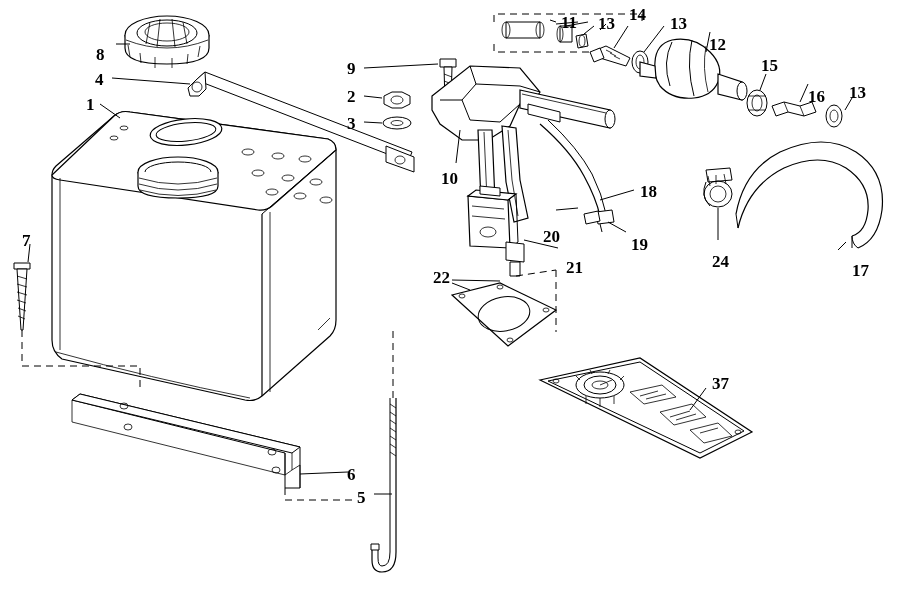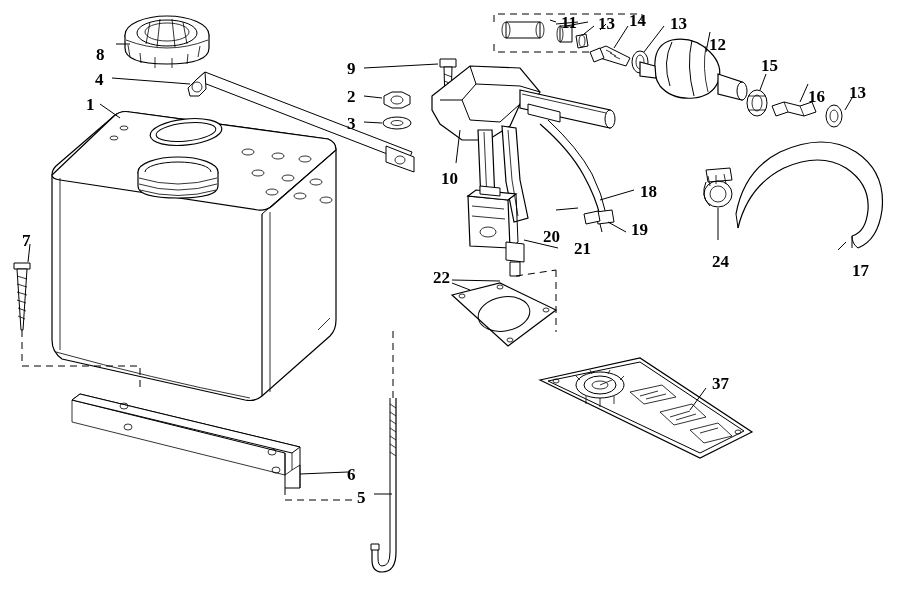--- a/index.html
+++ b/index.html
@@ -370,25 +370,25 @@
   <div class="callout" style="left:347px; top:466px;">6</div>
   <div class="callout" style="left:22px;  top:232px;">7</div>
   <div class="callout" style="left:96px;  top:46px;">8</div>
   <div class="callout" style="left:347px; top:60px;">9</div>
   <div class="callout" style="left:441px; top:170px;">10</div>
   <div class="callout" style="left:561px; top:14px;">11</div>
   <div class="callout" style="left:709px; top:36px;">12</div>
   <div class="callout" style="left:598px; top:15px;">13</div>
   <div class="callout" style="left:670px; top:15px;">13</div>
   <div class="callout" style="left:849px; top:84px;">13</div>
-  <div class="callout" style="left:629px; top:12px;font-family:Liberation Serif, serif;">14</div>
+  <div class="callout" style="left:629px; top:6px;font-family:Liberation Serif, serif;">14</div>
   <div class="callout" style="left:761px; top:57px;">15</div>
   <div class="callout" style="left:808px; top:68px;margin-top:20px;">16</div>
   <div class="callout" style="left:852px; top:262px;">17</div>
   <div class="callout" style="left:640px; top:183px;">18</div>
-  <div class="callout" style="left:631px; top:221px;text-align:center;">19</div>
+  <div class="callout" style="left:631px; top:236px;text-align:center;">19</div>
   <div class="callout" style="left:543px; top:228px;">20</div>
-  <div class="callout" style="left:566px; top:240px;margin-left:8px;">21</div>
+  <div class="callout" style="left:566px; top:259px;">21</div>
   <div class="callout" style="left:433px; top:269px;text-align:right;">22</div>
   <div class="callout" style="left:712px; top:375px;">37</div>
   <div class="callout" style="left:712px; top:253px;">24</div>
 
 </div>
 
 </body></html>

